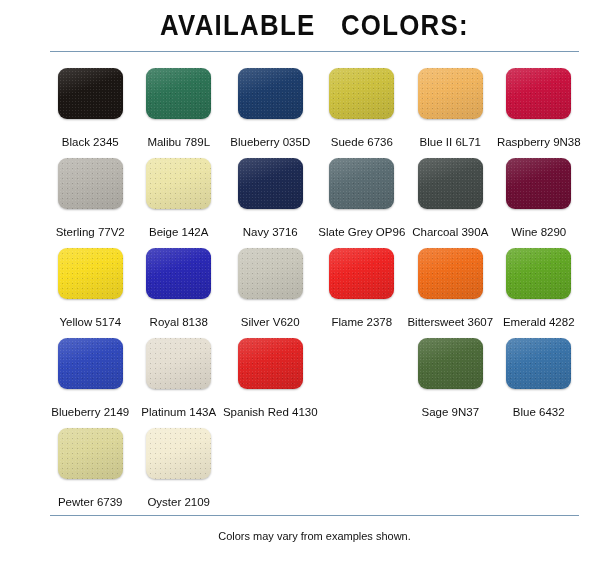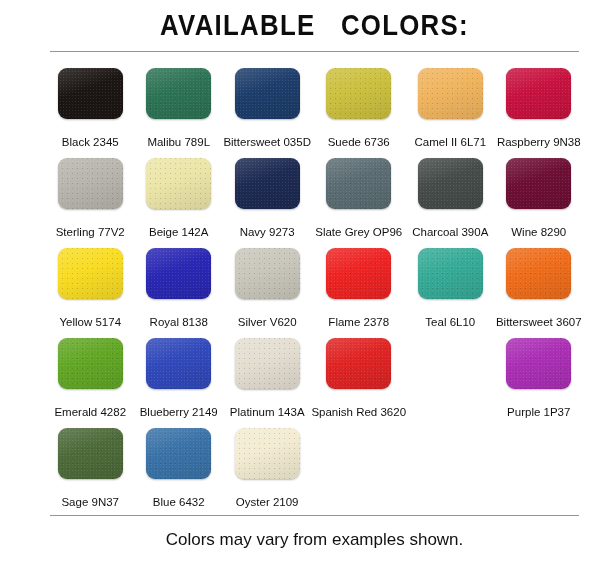--- a/index.html
+++ b/index.html
@@ -83,21 +83,21 @@
   }
 
   
   .footer-rule{
     height:1px;
     background:#7a9ab5;
     margin:6px 14px 0 14px;
   }
   .footer-note{
     text-align:center;
-    font-size:17px;
+    font-size:11px;
     color:#111111;
     margin-top:14px;
   }
 </style>
 </head>
 <body>
 
 <div class="page">
 
   <div class="title">AVAILABLE   COLORS:</div>
@@ -108,45 +108,45 @@
       <div class="cell">
         <div class="swatch" style="background: rgb(27, 22, 19);"></div>
         <div class="label">Black 2345</div>
       </div>
       <div class="cell">
         <div class="swatch" style="background: rgb(45, 115, 85);"></div>
         <div class="label">Malibu 789L</div>
       </div>
       <div class="cell">
         <div class="swatch" style="background: rgb(29, 61, 107);"></div>
-        <div class="label">Bittersweet 035D</div>
+        <div class="label">Blueberry 035D</div>
       </div>
       <div class="cell">
         <div class="swatch" style="background: rgb(204, 192, 63);"></div>
         <div class="label">Suede 6736</div>
       </div>
       <div class="cell">
         <div class="swatch" style="background: rgb(240, 180, 94);"></div>
-        <div class="label">Camel II 6L71</div>
+        <div class="label">Blue II 6L71</div>
       </div>
       <div class="cell">
         <div class="swatch" style="background: rgb(200, 18, 63);"></div>
         <div class="label">Raspberry 9N38</div>
       </div>
       <div class="cell">
         <div class="swatch" style="background: rgb(184, 181, 174);"></div>
         <div class="label">Sterling 77V2</div>
       </div>
       <div class="cell">
         <div class="swatch" style="background: rgb(236, 229, 168);"></div>
         <div class="label">Beige 142A</div>
       </div>
       <div class="cell">
         <div class="swatch" style="background: rgb(29, 42, 82);"></div>
-        <div class="label">Navy 9273</div>
+        <div class="label">Navy 3716</div>
       </div>
       <div class="cell">
         <div class="swatch" style="background: rgb(91, 109, 115);"></div>
         <div class="label">Slate Grey OP96</div>
       </div>
       <div class="cell">
         <div class="swatch" style="background: rgb(69, 76, 74);"></div>
         <div class="label">Charcoal 390A</div>
       </div>
       <div class="cell">
@@ -163,60 +163,56 @@
       </div>
       <div class="cell">
         <div class="swatch" style="background: rgb(201, 199, 187);"></div>
         <div class="label">Silver V620</div>
       </div>
       <div class="cell">
         <div class="swatch" style="background: rgb(238, 36, 35);"></div>
         <div class="label">Flame 2378</div>
       </div>
       <div class="cell">
-        <div class="swatch" style="background: rgb(54, 171, 151);"></div>
-        <div class="label">Teal 6L10</div>
-      </div>
-      <div class="cell">
         <div class="swatch" style="background: rgb(239, 109, 27);"></div>
         <div class="label">Bittersweet 3607</div>
       </div>
       <div class="cell">
         <div class="swatch" style="background: rgb(98, 167, 37);"></div>
         <div class="label">Emerald 4282</div>
       </div>
       <div class="cell">
         <div class="swatch" style="background: rgb(49, 73, 187);"></div>
         <div class="label">Blueberry 2149</div>
       </div>
       <div class="cell">
         <div class="swatch" style="background: rgb(228, 222, 209);"></div>
         <div class="label">Platinum 143A</div>
       </div>
       <div class="cell">
         <div class="swatch" style="background: rgb(224, 36, 36);"></div>
-        <div class="label">Spanish Red 3620</div>
+        <div class="label">Spanish Red 4130</div>
       </div>
       <div class="cell empty">
         <div class="swatch"></div>
         <div class="label"></div>
       </div>
       <div class="cell">
-        <div class="swatch" style="background: rgb(171, 47, 181);"></div>
-        <div class="label">Purple 1P37</div>
-      </div>
-      <div class="cell">
         <div class="swatch" style="background: rgb(77, 107, 58);"></div>
         <div class="label">Sage 9N37</div>
       </div>
       <div class="cell">
         <div class="swatch" style="background: rgb(58, 115, 168);"></div>
         <div class="label">Blue 6432</div>
       </div>
       <div class="cell">
+        <div class="swatch" style="background: rgb(220, 215, 154);"></div>
+        <div class="label">Pewter 6739</div>
+      </div>
+      <div class="cell">
         <div class="swatch" style="background: rgb(243, 236, 210);"></div>
         <div class="label">Oyster 2109</div>
       </div>
     </div>
 
   <div class="footer-rule"></div>
 
   <div class="footer-note">Colors may vary from examples shown.</div>
 </div>
 

